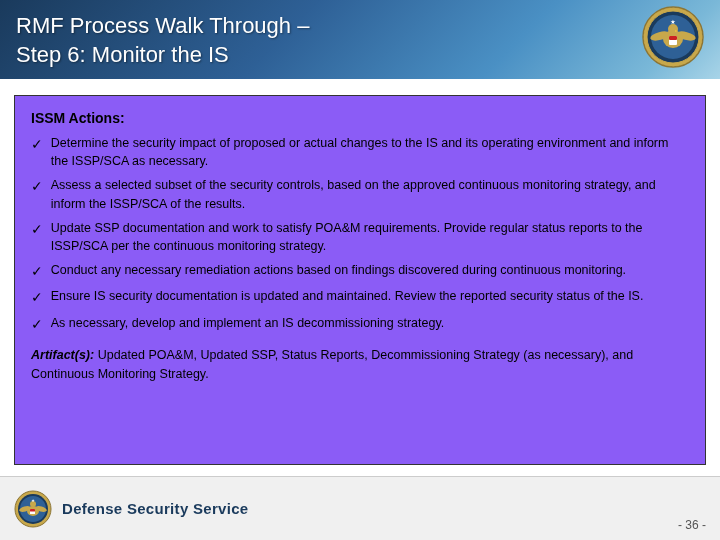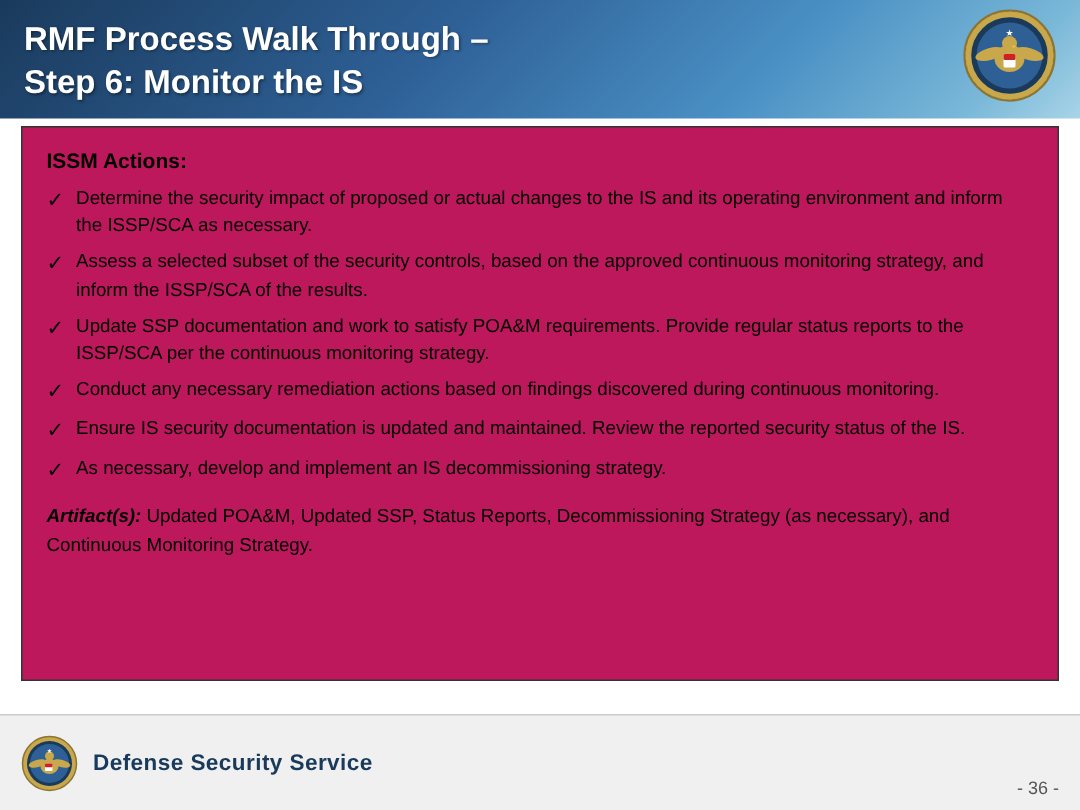--- a/index.html
+++ b/index.html
@@ -18,21 +18,21 @@
       padding: 12px 16px 10px 16px;
       position: relative;
       min-height: 72px;
       display: flex;
       align-items: center;
     }
 
     #header-title {
       color: #ffffff;
       font-size: 22px;
-      font-weight: bold;
+      font-weight: normal;
       line-height: 1.3;
       text-shadow: 1px 1px 2px rgba(0,0,0,0.4);
       flex: 1;
     }
 
     #header-seal {
       width: 62px;
       height: 62px;
       position: absolute;
       right: 16px;
@@ -40,24 +40,24 @@
     }
 
     
     .seal-circle {
       width: 62px;
       height: 62px;
     }
 
     
     #main-content {
-      margin: 5px 14px;
+      margin: 16px 14px;
       border: 1.5px solid #333;
       padding: 14px 16px 12px 16px;
-      background: #be185d;
+      background: #8b5cf6;
       min-height: 370px;
     }
 
     #issm-title {
       font-size: 14px;
       font-weight: bold;
       margin-bottom: 8px;
       color: #000;
     }
 

